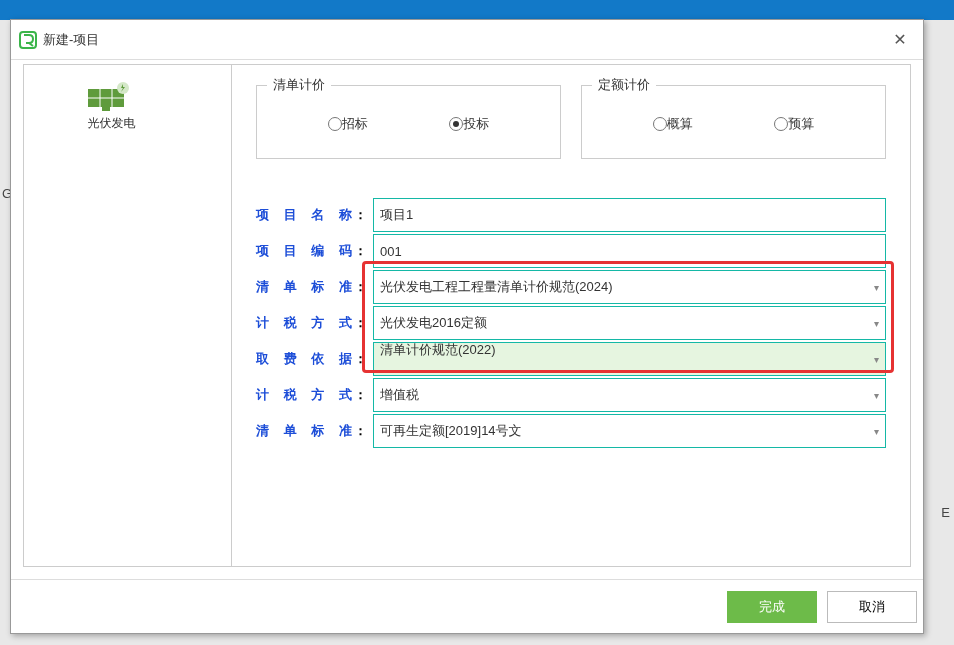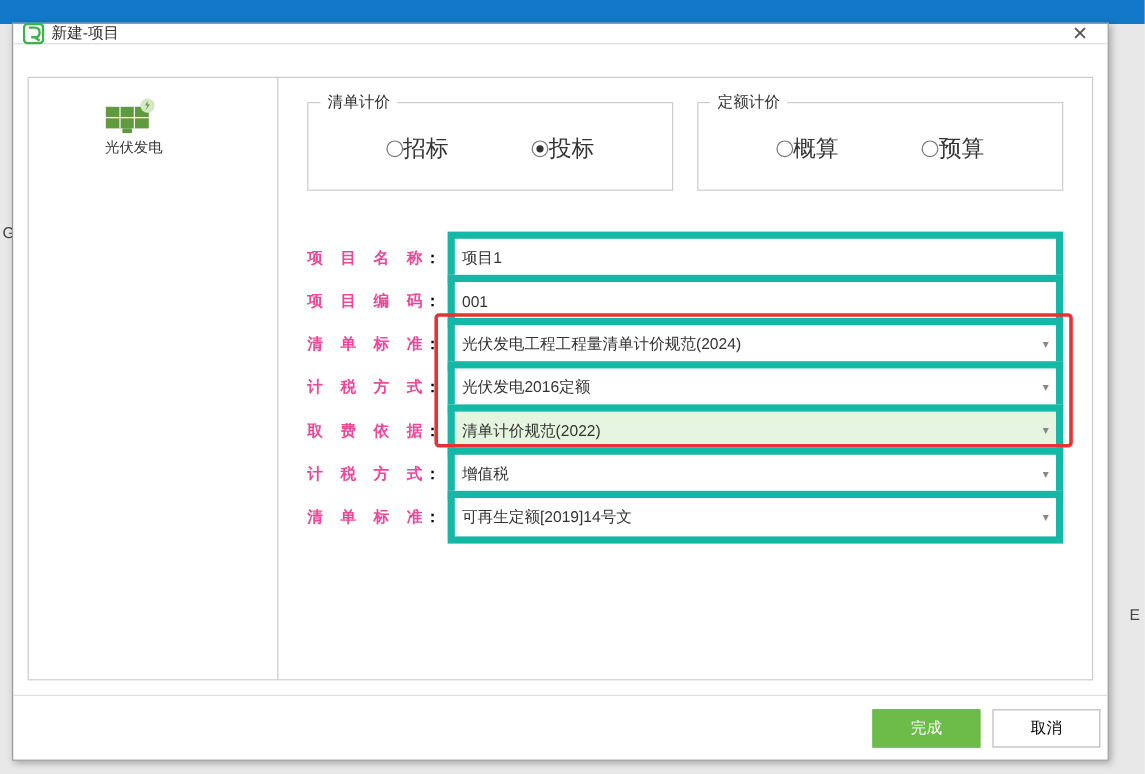--- a/index.html
+++ b/index.html
@@ -2,52 +2,52 @@
 <html><head>
   <meta charset="utf-8">
   <style>
     * { box-sizing: border-box; margin: 0; padding: 0; font-family: "Microsoft YaHei", Arial, sans-serif; }
     body { width: 954px; height: 645px; background: #e8e8e8; overflow: hidden; position: relative; }
     
     .bg-header { position: absolute; top: 0; left: 0; right: 0; height: 20px; background: #1279c8; color: #fff; font-size: 18px; font-weight: bold; text-align: center; line-height: 20px; overflow: hidden; }
     
     .dialog { position: absolute; top: 19px; left: 10px; width: 914px; height: 615px; background: #fff; border: 1px solid #999; box-shadow: 2px 2px 6px rgba(0,0,0,0.3); }
     
-    .titlebar { height: 17px; display: flex; align-items: center; padding: 0 8px; border-bottom: 1px solid #ddd; }
+    .titlebar { height: 40px; display: flex; align-items: center; padding: 0 8px; border-bottom: 1px solid #ddd; }
     .titlebar .app-icon { width: 18px; height: 18px; margin-right: 6px; }
     .titlebar .title { font-size: 13px; color: #333; flex: 1; }
     .titlebar .close-btn { width: 30px; height: 24px; display: flex; align-items: center; justify-content: center; cursor: pointer; font-size: 16px; color: #555; }
     
     .dialog-body { position: absolute; top: 32px; left: 0; right: 0; bottom: 54px; padding: 12px; }
     .content-frame { width: 100%; height: 100%; border: 1px solid #ccc; display: flex; }
     
     .sidebar { width: 208px; border-right: 1px solid #ccc; padding-top: 8px; display: flex; flex-direction: column; align-items: center; }
     .sidebar-item { width: 80px; display: flex; flex-direction: column; align-items: flex-start; padding: 8px 0; cursor: pointer; }
     .sidebar-item .proj-icon { width: 42px; height: 30px; position: relative; }
     .sidebar-item .proj-icon svg { width: 100%; height: 100%; }
     .sidebar-item .proj-label { font-size: 12px; color: #333; margin-top: 4px; }
     
     .main { flex: 1; padding: 20px 24px 10px 24px; position: relative; }
     .fieldsets-row { display: flex; gap: 20px; }
     
     .fieldset { border: 1px solid #ccc; position: relative; flex: 1; height: 74px; display: flex; align-items: center; justify-content: space-around; padding: 10px 30px 6px 30px; }
     .fieldset .legend { position: absolute; top: -10px; left: 10px; background: #fff; padding: 0 6px; font-size: 13px; color: #333; }
-    .radio-item { display: flex; align-items: center; gap: 0; cursor: pointer; font-size: 19px; color: #333; }
+    .radio-item { display: flex; align-items: center; gap: 0; cursor: pointer; font-size: 13px; color: #333; }
     .radio-circle { width: 14px; height: 14px; border: 1px solid #777; border-radius: 50%; display: flex; align-items: center; justify-content: center; }
     .radio-circle.selected::after { content: ''; width: 6px; height: 6px; background: #333; border-radius: 50%; display: block; }
     
     .form-area { margin-top: 38px; }
     .form-row { display: flex; align-items: center; height: 36px; }
-    .form-label { width: 96px; font-size: 13px; color: #ec4899; font-weight: bold; text-align: justify; text-align-last: justify; }
+    .form-label { width: 96px; font-size: 13px; color: #1d4ed8; font-weight: bold; text-align: justify; text-align-last: justify; }
     .form-colon { font-size: 13px; font-weight: bold; margin: 0 6px 0 2px; }
     .form-control-wrap { flex: 1; position: relative; }
-    .form-control { width: 100%; height: 26px; border: 6px solid #14b8a6; font-size: 13px; padding: 16px 6px; color: #333; background: #fff; }
+    .form-control { width: 100%; height: 26px; border: 1px solid #14b8a6; font-size: 13px; padding: 16px 6px; color: #333; background: #fff; }
     .form-select { display: flex; align-items: center; position: relative; cursor: pointer; }
     .form-select .caret { position: absolute; right: 6px; top: 50%; transform: translateY(-50%); color: #888; font-size: 10px; pointer-events: none; }
-    .form-select.highlighted { background: #e6f5e0; }
+    .form-select.highlighted { background: #e6f5e0; align-items: flex-end; }
     
     .highlight-box { position: absolute; border: 3px solid #e63232; border-radius: 4px; pointer-events: none; }
     
     .footer { position: absolute; bottom: 0; left: 0; right: 0; height: 54px; border-top: 1px solid #ddd; display: flex; justify-content: flex-end; align-items: center; padding-right: 6px; gap: 10px; }
     .btn { width: 90px; height: 32px; border: 1px solid #bbb; background: #fff; font-size: 13px; cursor: pointer; display: flex; align-items: center; justify-content: center; }
     .btn.primary { background: #6dbb49; color: #fff; border-color: #6dbb49; }
     
     .bg-letter { position: absolute; right: 4px; font-size: 13px; color: #444; }
   </style>
 </head>

